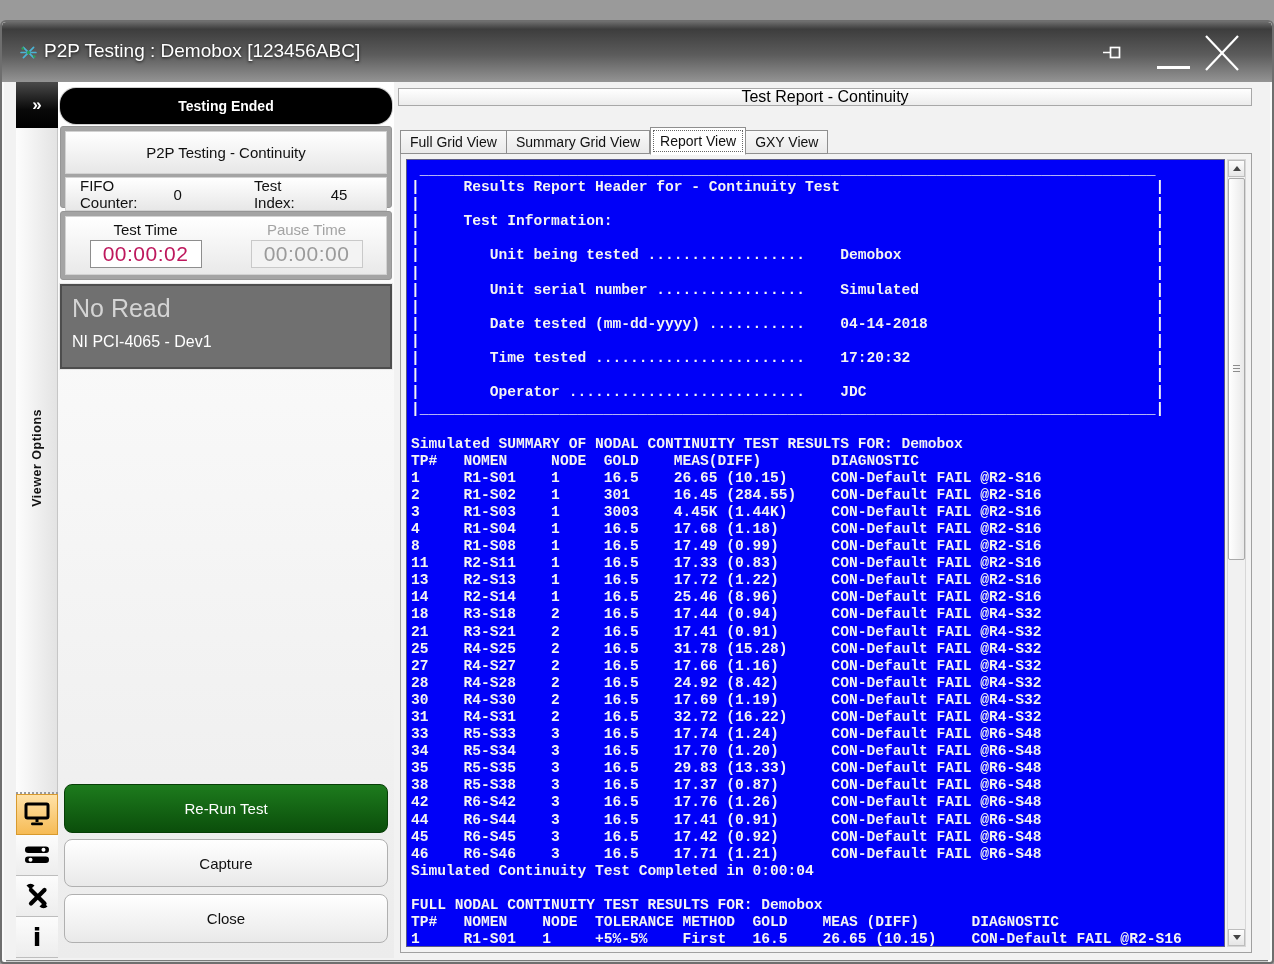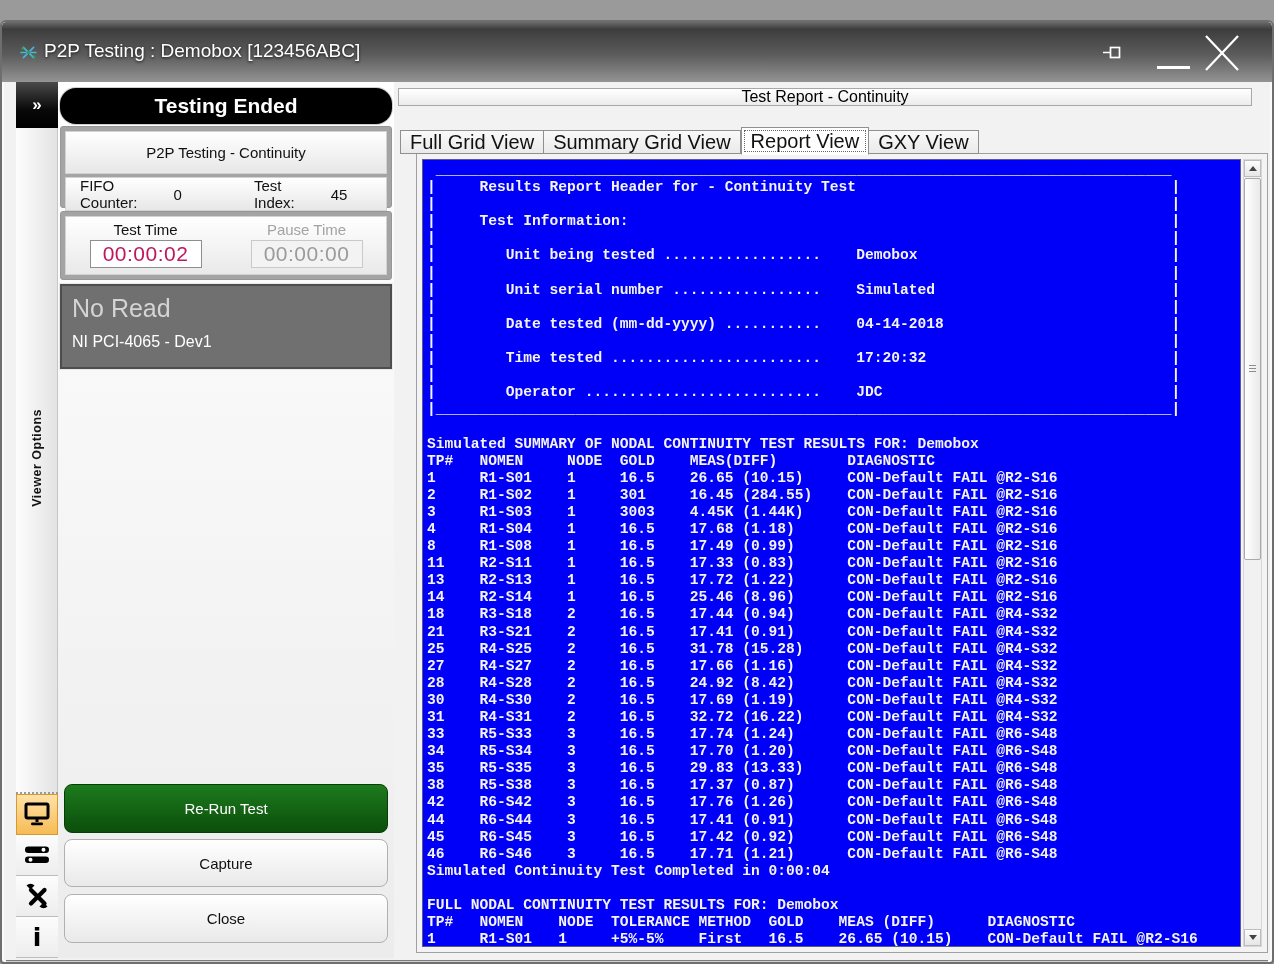--- a/index.html
+++ b/index.html
@@ -31,21 +31,21 @@
   .strip-icons{ position:absolute; left:0; top:710px; width:42px; border-top:2px dotted #9a9a9a; }
   .strip-icon-btn{ width:42px; height:41px; display:flex; align-items:center; justify-content:center;
                    border-bottom:1px solid #bdbdbd; background:linear-gradient(180deg,#fcfcfc,#ededed); }
   .strip-icon-btn.selected{ background:linear-gradient(180deg,#ffe2a8,#f6bb55); border:1px solid #d89a2e; }
   .info-glyph{ font-weight:bold; font-size:25px; color:#000; font-family:"DejaVu Sans", sans-serif; line-height:1; }
 
   
   .left-panel{ position:absolute; left:56px; top:60px; width:336px; height:876px;
                background:linear-gradient(180deg,#ffffff,#ececec); }
   .banner{ position:absolute; left:2px; top:6px; width:332px; height:36px; background:#000;
-           border-radius:16px; box-shadow:0 0 0 1px #cfcfcf; color:#fff; font-weight:bold; font-size:21px;
+           border-radius:16px; box-shadow:0 0 0 1px #cfcfcf; color:#fff; font-weight:bold; font-size:14px;
            display:flex; align-items:center; justify-content:center; }
   .group{ position:absolute; left:2px; width:332px; background:#a4a4a4; border:1px solid #969696; border-radius:3px; padding:4px; }
   .group-a{ top:44px; height:82px; }
   .group-b{ top:129px; height:69px; }
   .bar{ background:linear-gradient(180deg,#ffffff,#e7e7e7); border:1px solid #d2d2d2; height:43px;
         display:flex; align-items:center; justify-content:center; font-size:15px; color:#111; }
   .bar + .bar{ margin-top:3px; height:34px;gap:36px; }
   .fifo-bar{ justify-content:flex-start; padding:0 14px; gap:6px; }
   .fifo-bar .spacer{ flex:1; }
   .timer-panel{ background:linear-gradient(180deg,#ffffff,#e9e9e9); border:1px solid #d2d2d2; height:100%;
@@ -66,26 +66,26 @@
   .btn-capture{ top:757px; height:48px; }
   .btn-close{ top:812px; }
   .btn-white{ background:linear-gradient(180deg,#ffffff 0%,#f5f5f5 45%,#e9e9e9 100%); border:1px solid #b0b0b0; color:#111; }
 
   
   .right-panel{ position:absolute; left:396px; top:60px; width:856px; height:876px; }
   .report-header{ position:absolute; left:0; top:6px; width:854px; height:18px;
                   background:linear-gradient(180deg,#ffffff,#ececec); border:1px solid #a8a8a8;
                   display:flex; align-items:center; justify-content:center; font-size:16px; color:#000; }
   .tabs{ position:absolute; left:2px; top:44px; height:28px; display:flex; align-items:flex-end; z-index:2; }
-  .tab{ height:24px; padding:0 9px; display:flex; align-items:center; font-size:20px; color:#111;
+  .tab{ height:24px; padding:0 9px; display:flex; align-items:center; font-size:14px; color:#111;
         background:linear-gradient(180deg,#f9f9f9,#eaeaea); border:1px solid #8f8f8f; border-left:none; }
   .tab:first-child{ border-left:1px solid #8f8f8f; }
   .tab.active{ height:28px; background:#fff; border:1px solid #8f8f8f; border-bottom:1px solid #fff;
                margin-bottom:-1px; outline:1px dotted #666; outline-offset:-4px; }
-  .report-frame{ position:absolute; left:18px; top:71px; width:852px; height:800px;
+  .report-frame{ position:absolute; left:2px; top:71px; width:852px; height:800px;
                  border:1px solid #a0a0a0; background:#f3f3f3; display:flex; padding:5px; gap:2px; }
   .report-blue{ flex:1; background:#0000F8; border:1px solid #5a5a8a; overflow:hidden; }
   .report-pre{ font-family:"Liberation Mono", monospace; font-weight:bold; font-size:14.6px; line-height:17.1px;
                color:#f4f4f4; padding:2px 0 0 4px; white-space:pre; }
   .scrollbar{ width:19px; display:flex; flex-direction:column; background:#f1f1f1;
               border:1px solid #d7d7d7; position:relative; }
   .sb-btn{ height:17px; background:linear-gradient(180deg,#fdfdfd,#e6e6e6); border:1px solid #bdbdbd;
            display:flex; align-items:center; justify-content:center; }
   .sb-up{ }
   .sb-down{ position:absolute; bottom:0; left:0; right:0; }

